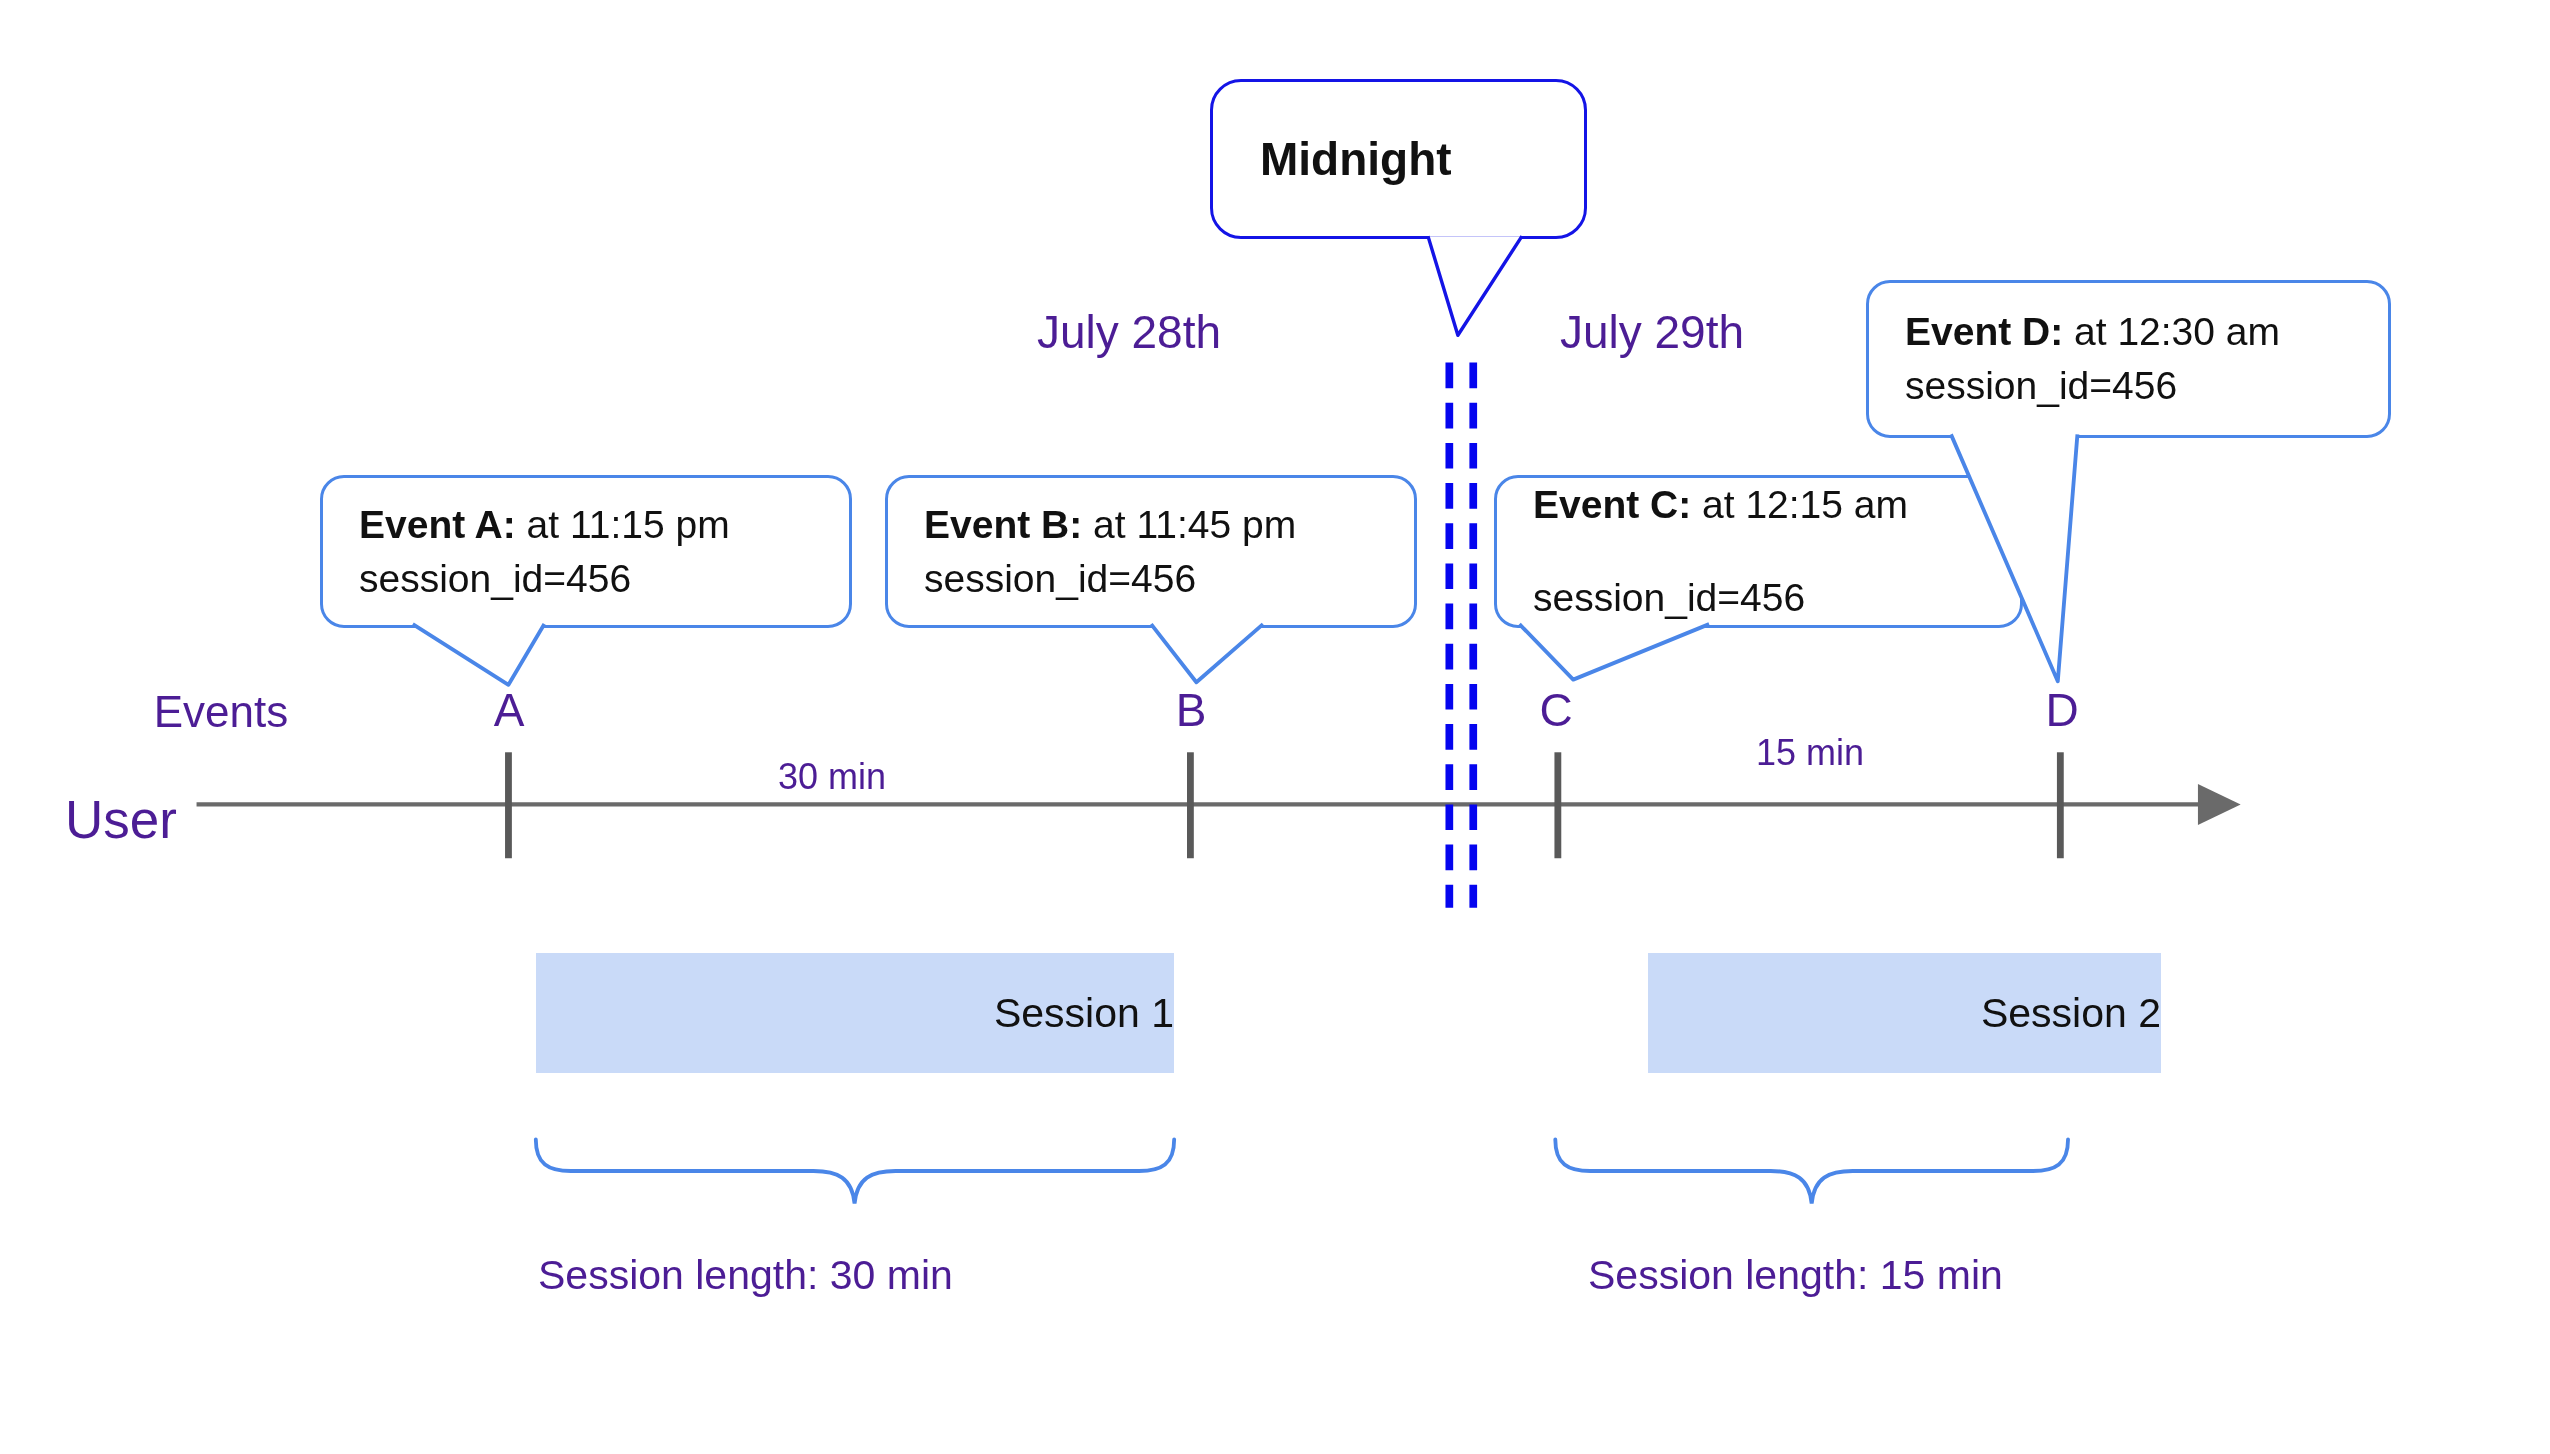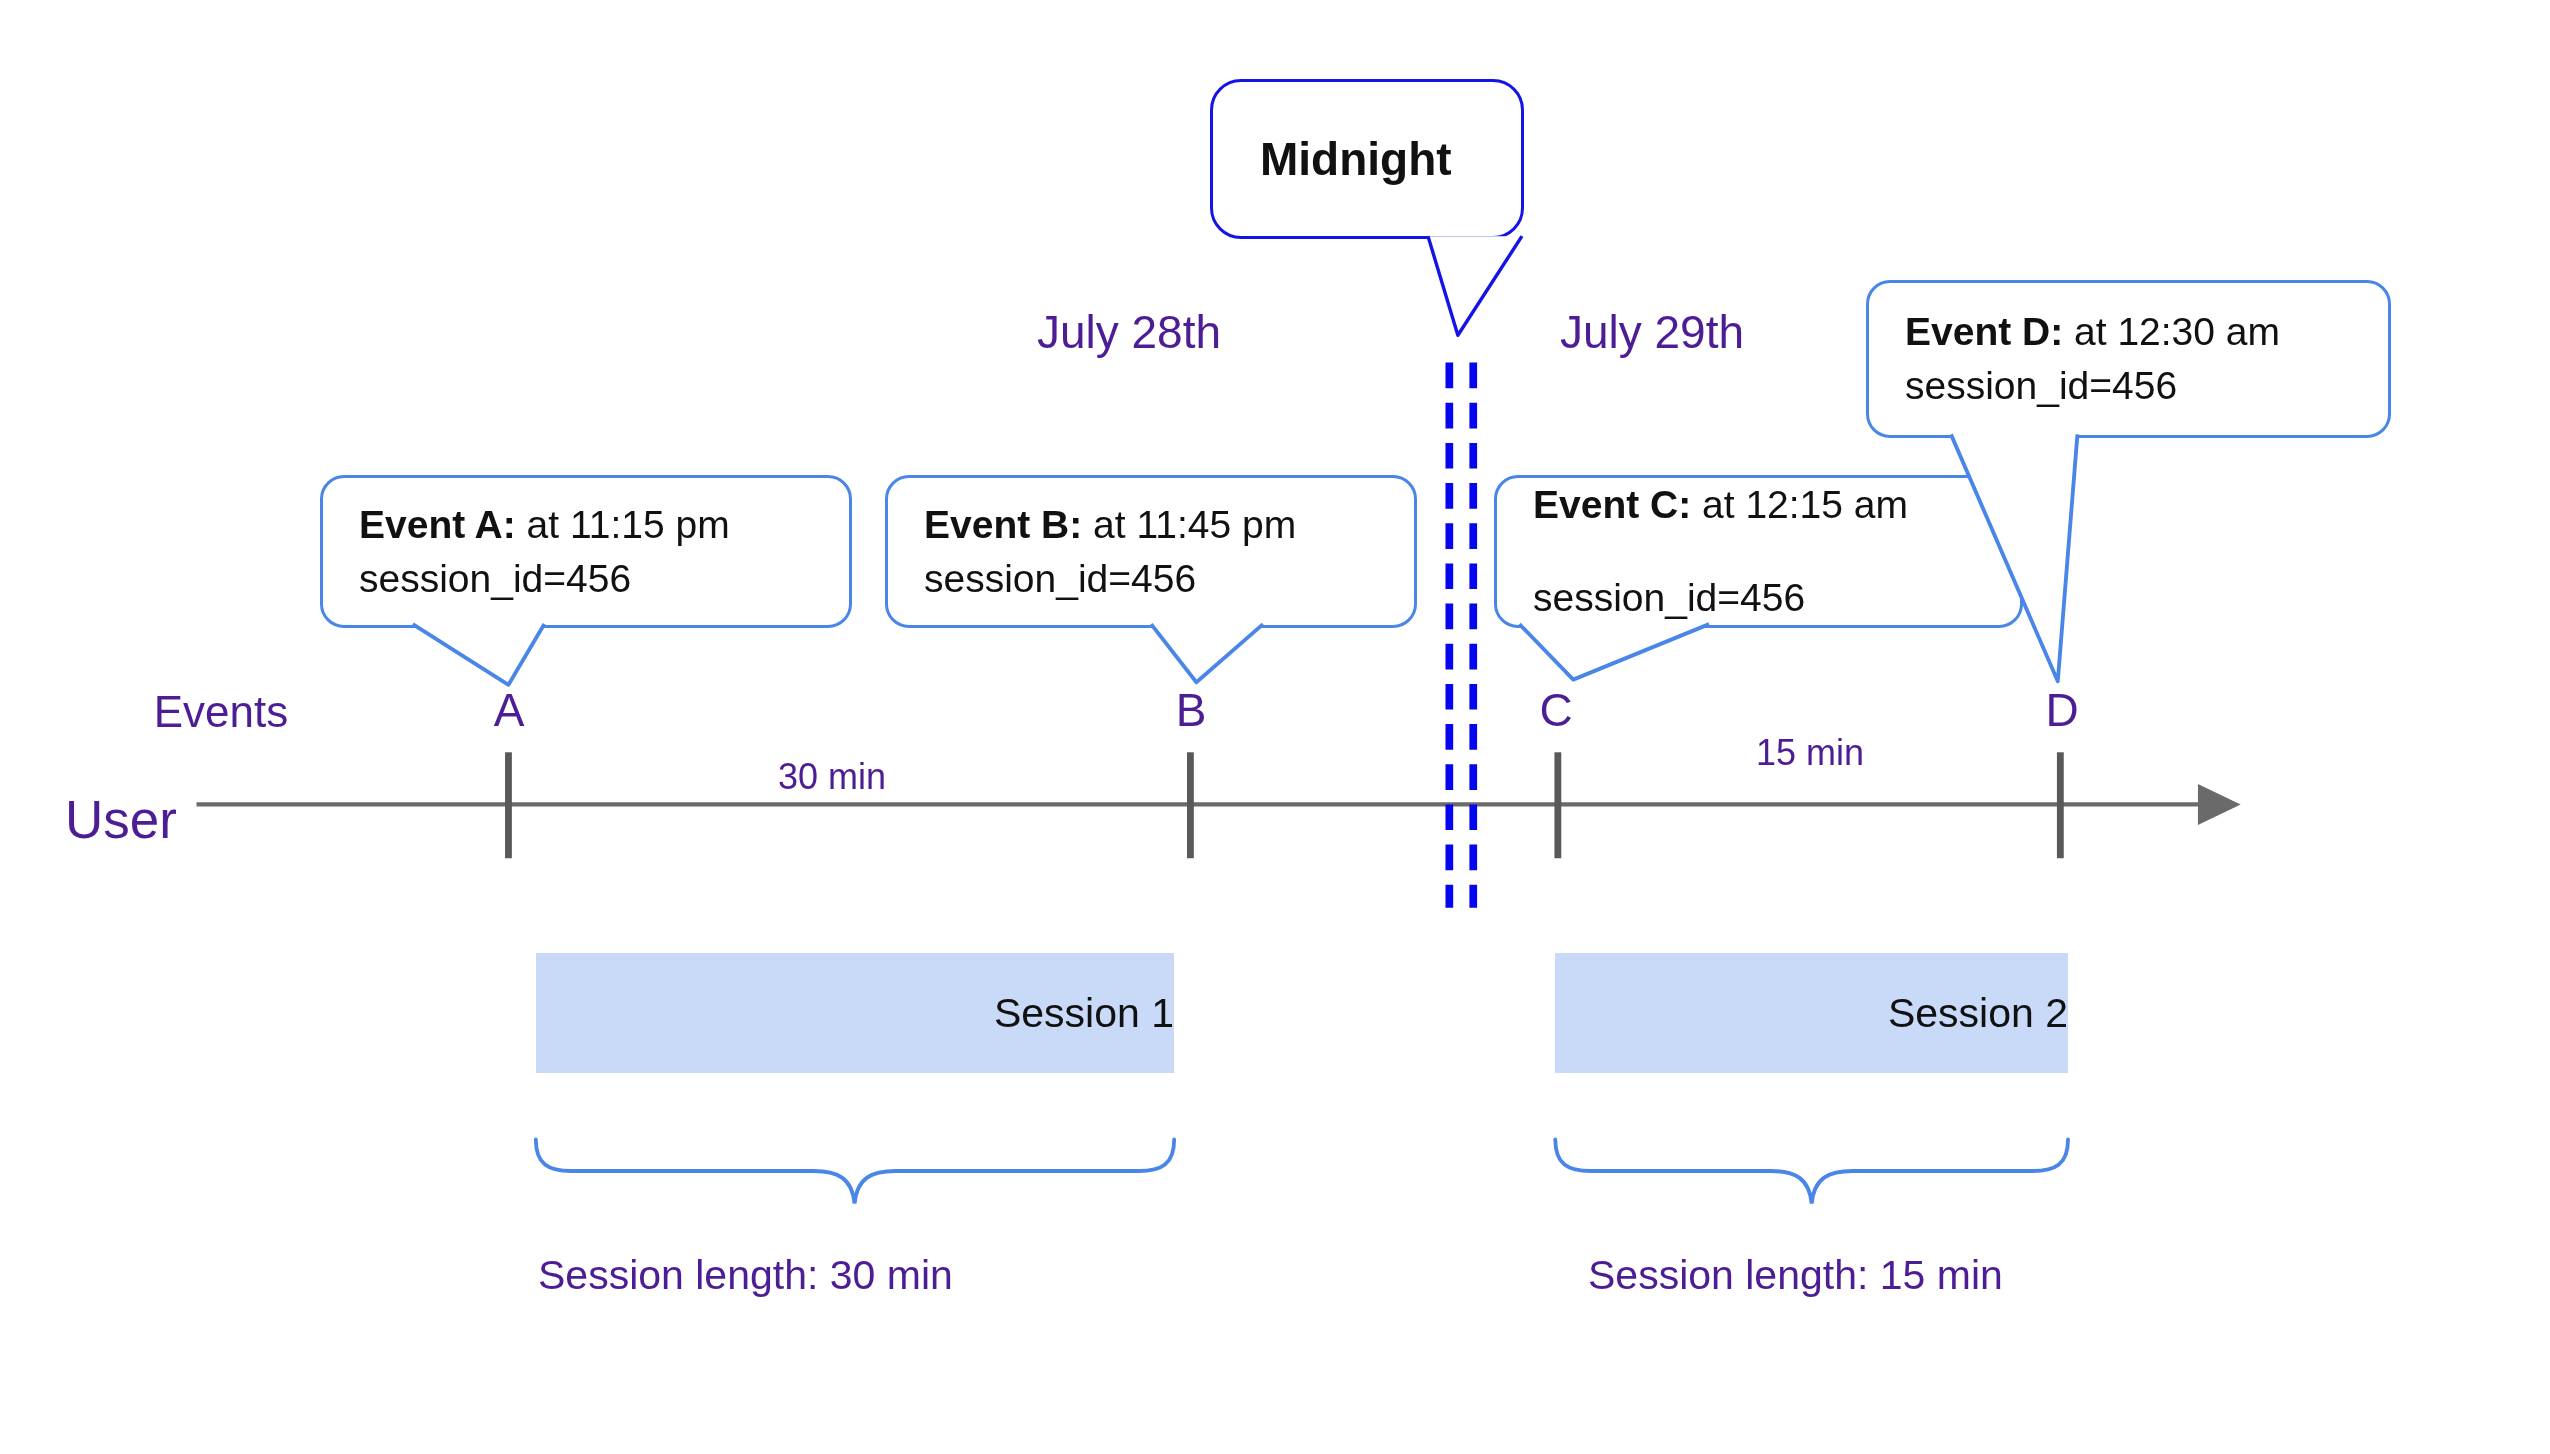--- a/index.html
+++ b/index.html
@@ -56,21 +56,21 @@
   .txt-interval{font-size:36px;}
   .txt-sesslen{font-size:41px;white-space:nowrap;}
 
   svg.overlay{position:absolute;left:0;top:0;z-index:3;pointer-events:none;}
 </style>
 </head>
 <body>
 
 <div id="stage">
 
-  <div class="bubble-midnight" style="left:1210px;top:79px;width:314px;height:160px;">
+  <div class="bubble-midnight" style="left:1210px;top:79px;width:377px;height:160px;">
     <span>Midnight</span>
   </div>
 
   <div class="abs ctr lbl txt-date" style="left:1129px;top:332px;">July 28th</div>
   <div class="abs ctr lbl txt-date" style="left:1652px;top:332px;">July 29th</div>
 
   <div class="bubble" style="left:320px;top:475px;width:532px;height:153px;">
     <div><span class="b">Event A:</span><span> at 11:15 pm</span></div>
     <div>session_id=456</div>
   </div>
@@ -97,21 +97,21 @@
   <div class="abs ctr lbl txt-tick" style="left:1191px;top:710px;">B</div>
   <div class="abs ctr lbl txt-tick" style="left:1556px;top:710px;">C</div>
   <div class="abs ctr lbl txt-tick" style="left:2062px;top:710px;">D</div>
 
   <div class="abs ctr lbl txt-interval" style="left:832px;top:753px;margin-top:24px;">30 min</div>
   <div class="abs ctr lbl txt-interval" style="left:1810px;top:753px;">15 min</div>
 
   <div class="session-box" style="left:536px;top:953px;width:638px;height:120px;">
     <span>Session 1</span>
   </div>
-  <div class="session-box" style="left:1555px;top:953px;width:513px;height:120px;">
+  <div class="session-box" style="left:1648px;top:953px;width:513px;height:120px;">
     <span>Session 2</span>
   </div>
 
   <div class="abs lbl txt-sesslen" style="left:538px;top:1275px;transform:translate(0,-50%);">Session length: 30 min</div>
   <div class="abs lbl txt-sesslen" style="left:1588px;top:1275px;transform:translate(0,-50%);">Session length: 15 min</div>
 
   <svg class="overlay" width="2550" height="1455" viewBox="0 0 2984 1702">
 
     <line x1="230" y1="941" x2="2578" y2="941" stroke="#6a6a6a" stroke-width="5"></line>
     <polygon points="2572,917 2572,965 2622,941" fill="#6a6a6a"></polygon>

